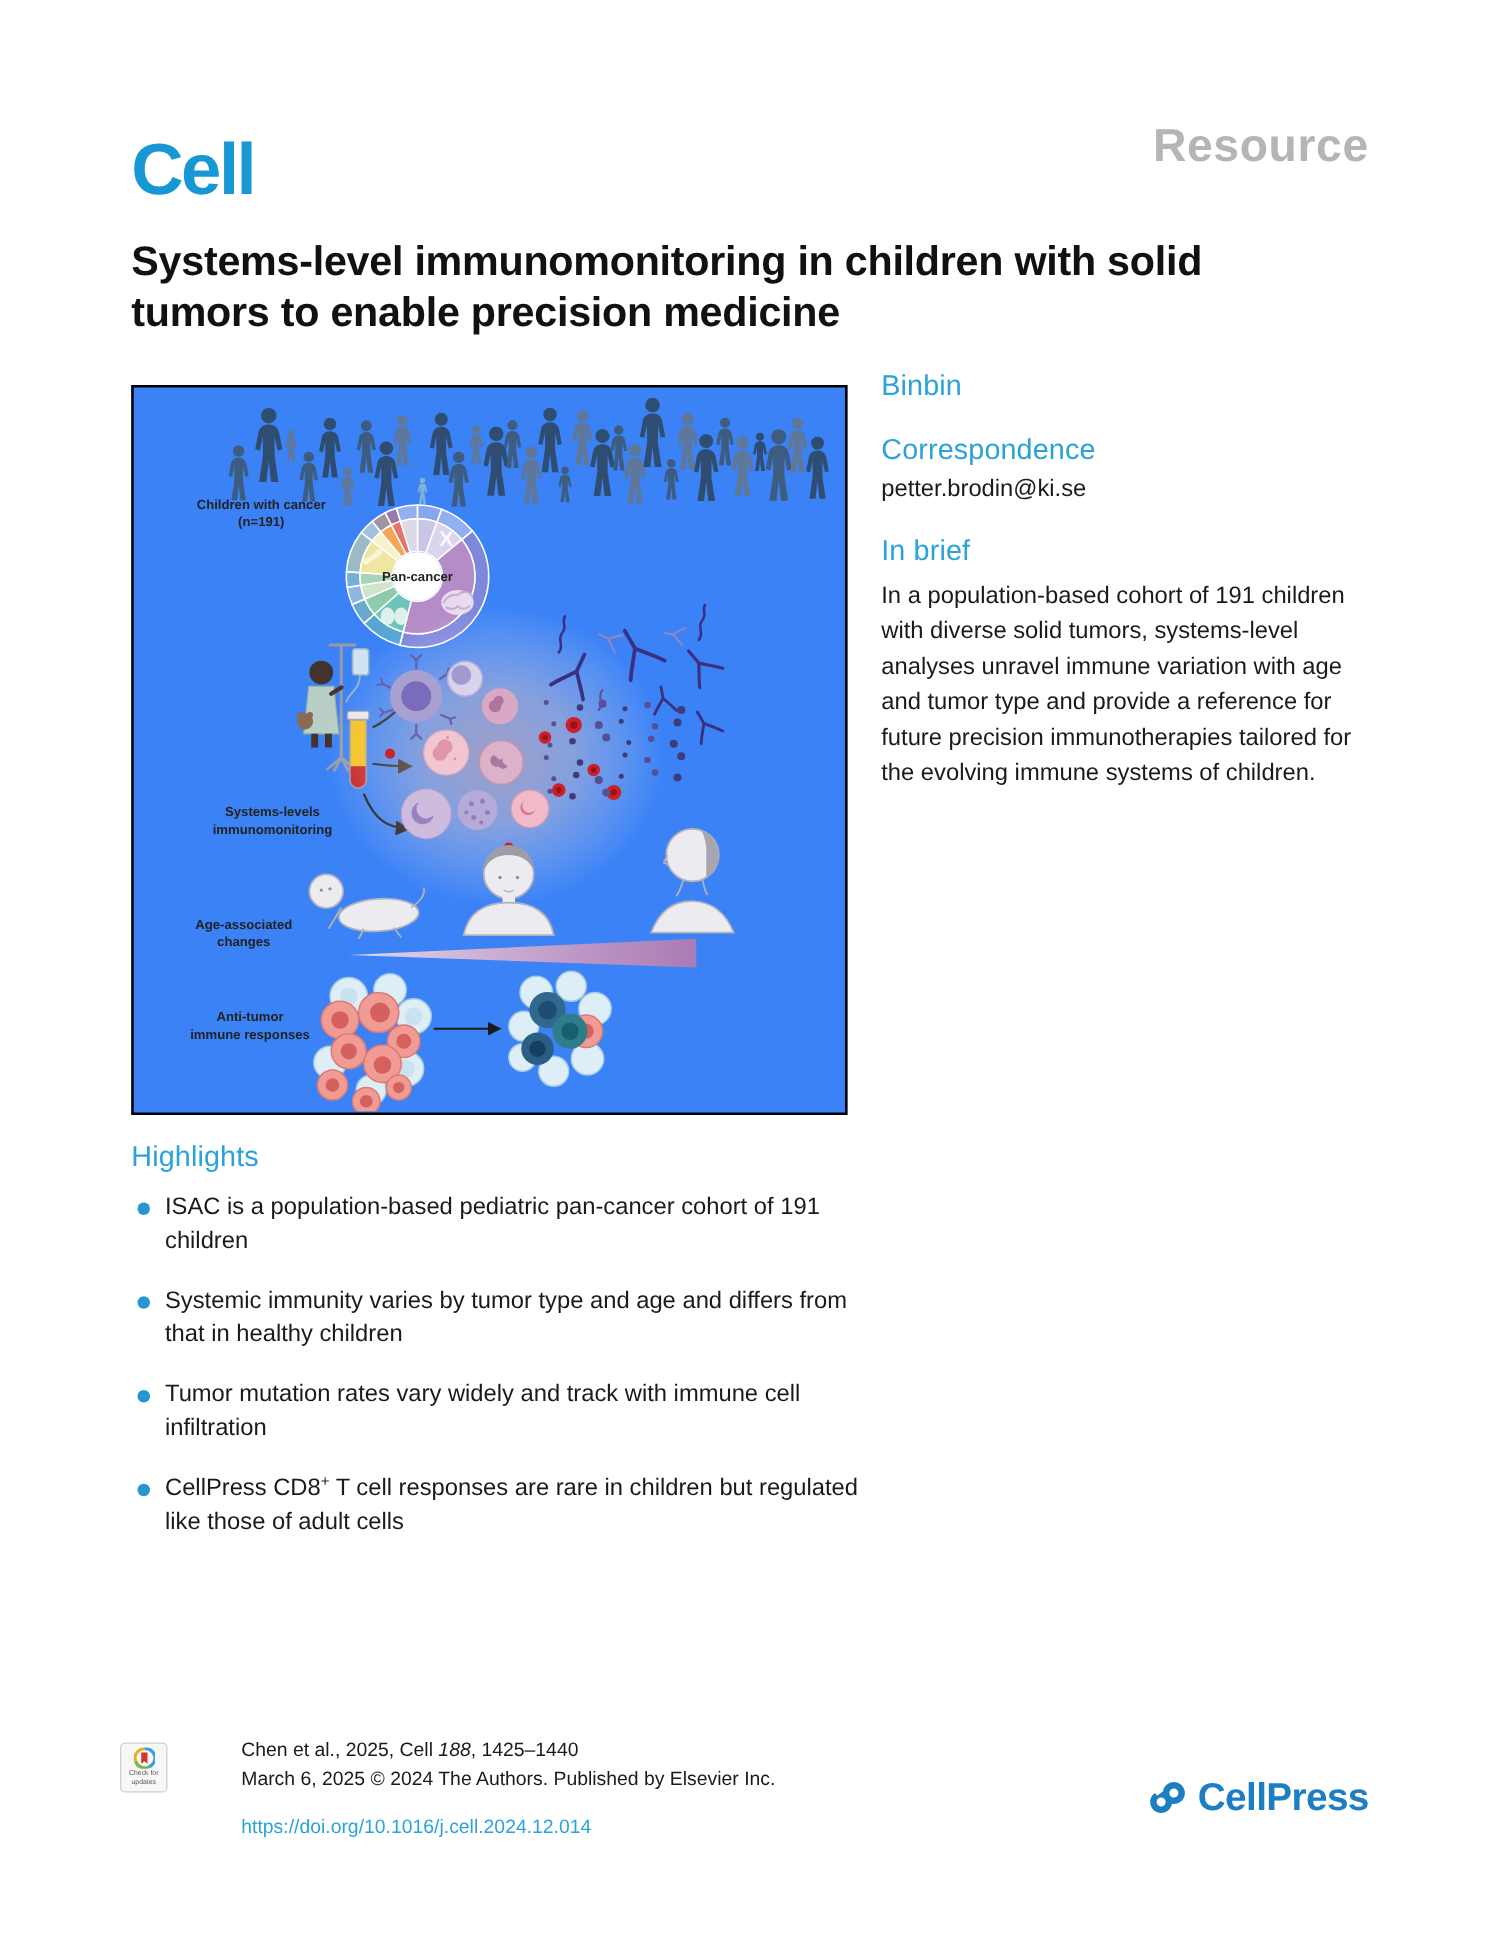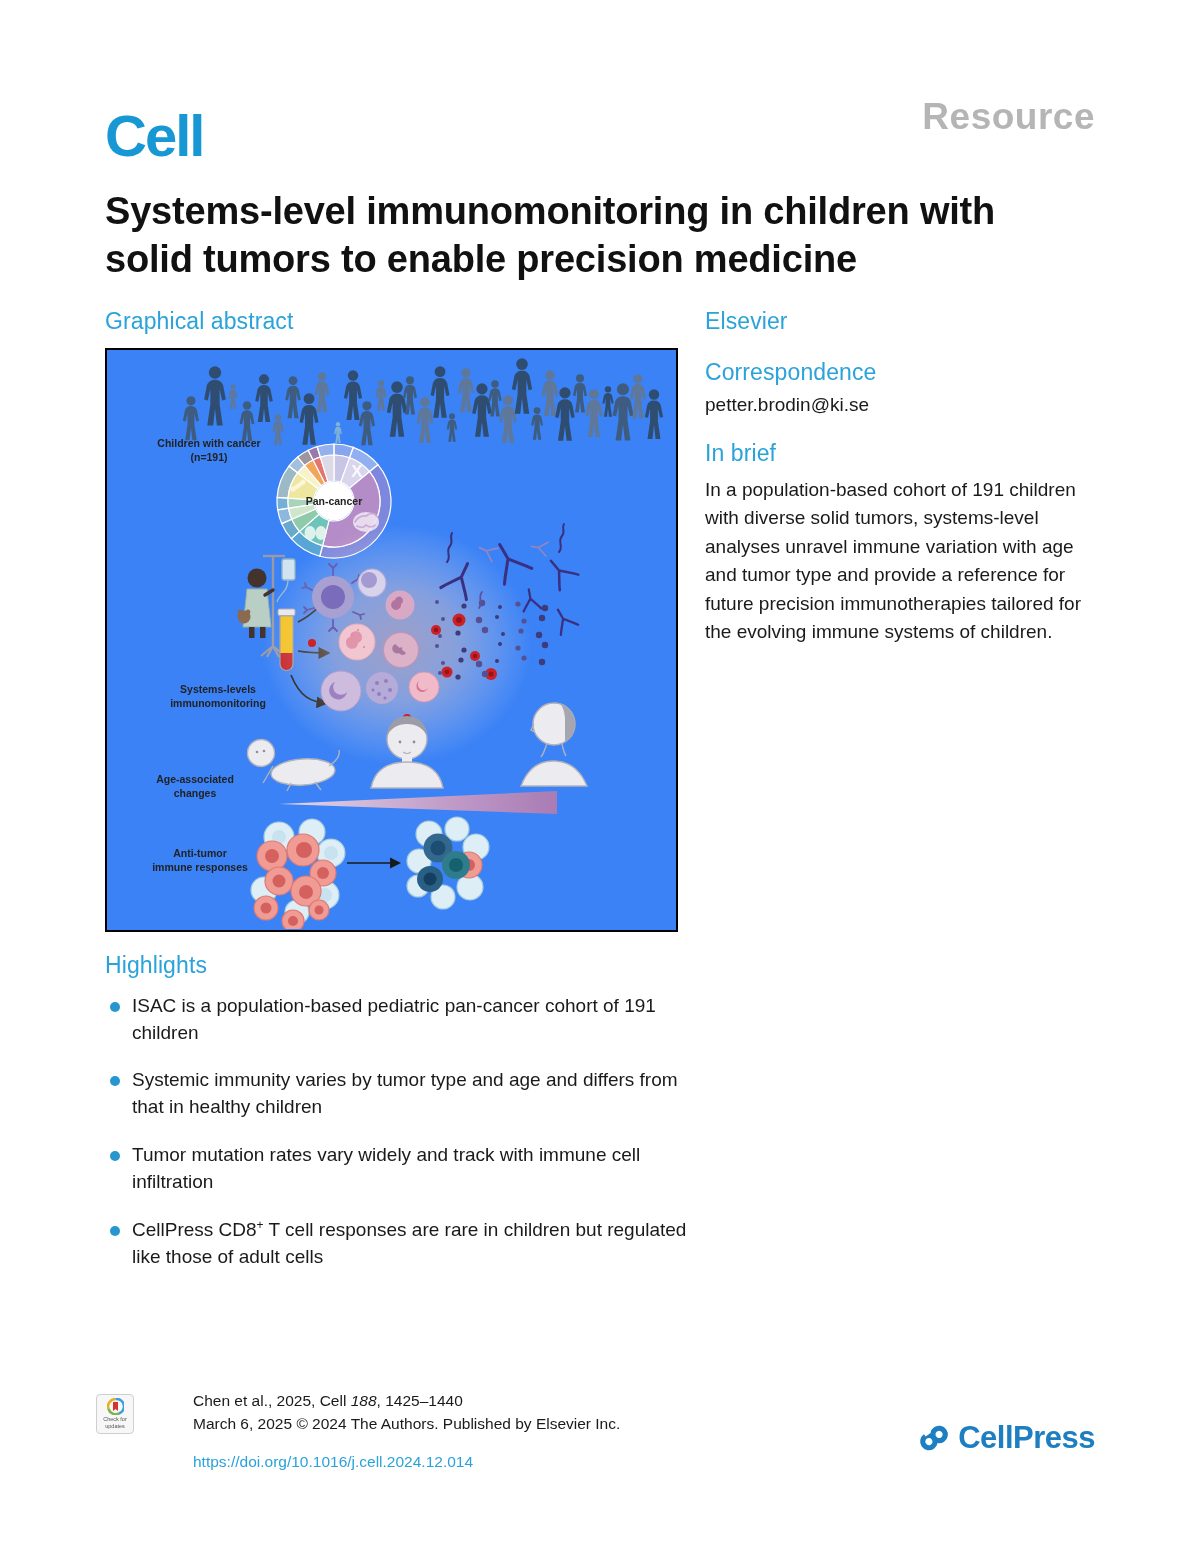--- a/index.html
+++ b/index.html
@@ -8,21 +8,21 @@
     position:relative; width:1200px; height:1557px;
     font-family:"Liberation Sans", sans-serif; color:#1a1a1a; overflow:hidden;
   }
   .page { padding:96px 105px 0 105px; }
 
   
   .masthead { display:flex; justify-content:space-between; align-items:flex-start; }
   .cell-logo { font-size:58px; font-weight:bold; color:#1798d5; letter-spacing:-2px; line-height:1.1; margin-top:8px;}
   .resource { font-size:37px; font-weight:bold; color:#b5b5b5; letter-spacing:0.5px; }
 
-  h1.title { margin-top:20px; font-size:38px; line-height:1.26; font-weight:bold; color:#111; letter-spacing:-0.2px; max-width:960px; }
+  h1.title { margin-top:20px; font-size:33px; line-height:1.26; font-weight:bold; color:#111; letter-spacing:-0.2px; max-width:960px; }
 
   .columns { display:flex; gap:27px; margin-top:24px; }
   .col-left { width:573px; flex:0 0 573px; }
   .col-right { flex:1; min-width:0; }
 
   .section-h { color:#2aa2da; font-size:23px; font-weight:normal; letter-spacing:0.1px; }
 
   .ga-box { margin-top:13px; width:573px; height:584px; border:2.5px solid #000; background:#3b82f6; overflow:hidden; }
   .ga-box svg { display:block; }
 
@@ -62,21 +62,20 @@
   <div class="masthead">
     <div class="cell-logo">Cell</div>
     <div class="resource">Resource</div>
   </div>
 
   <h1 class="title">Systems-level immunomonitoring in children with solid tumors to enable precision medicine</h1>
 
   <div class="columns">
 
     <div class="col-left">
-      <div class="section-h">Graphical abstract</div>
 
       <div class="ga-box">
         <svg width="568" height="579" viewBox="0 0 568 579">
           <defs>
             <symbol id="psn" viewBox="0 0 40 100">
               <circle cx="20" cy="10.5" r="10"></circle>
               <path d="M20,22 C13.5,22 8.5,25.5 6.8,31.5 L2.5,54 L8.5,55.5 L12.5,37.5 L12.5,62 L7.5,96 L17,96 L20,69 L23,96 L32.5,96 L27.5,62 L27.5,37.5 L31.5,55.5 L37.5,54 L33.2,31.5 C31.5,25.5 26.5,22 20,22 Z"></path>
             </symbol>
             <g id="ab-shape" fill="none" stroke-linecap="round">
               <path d="M0,15 L0,4 M0,4 L-8,-6 M0,4 L8,-6 M-8,-6 l-2.5,-3.5 M8,-6 l2.5,-3.5"></path>
@@ -410,21 +409,21 @@
             <circle cx="349" cy="515" r="14" fill="#2f7d8c"></circle>
               <circle cx="349" cy="515" r="7" fill="#15616e"></circle>
             <circle cx="323" cy="529" r="13" fill="#2a5f85"></circle>
               <circle cx="323" cy="529" r="6.5" fill="#153f60"></circle>
           </g>
         </svg>
       </div>
     </div>
 
     <div class="col-right">
-      <div class="section-h">Elsevier</div>
+      <div class="section-h">Binbin</div>
 
       <div class="sub-section">
         <div class="section-h">Correspondence</div>
         <div class="email">petter.brodin@ki.se</div>
       </div>
 
       <div class="sub-section">
         <div class="section-h">In brief</div>
         <div class="inbrief-text">In a population-based cohort of 191 children with diverse solid tumors, systems-level analyses unravel immune variation with age and tumor type and provide a reference for future precision immunotherapies tailored for the evolving immune systems of children.</div>
       </div>

